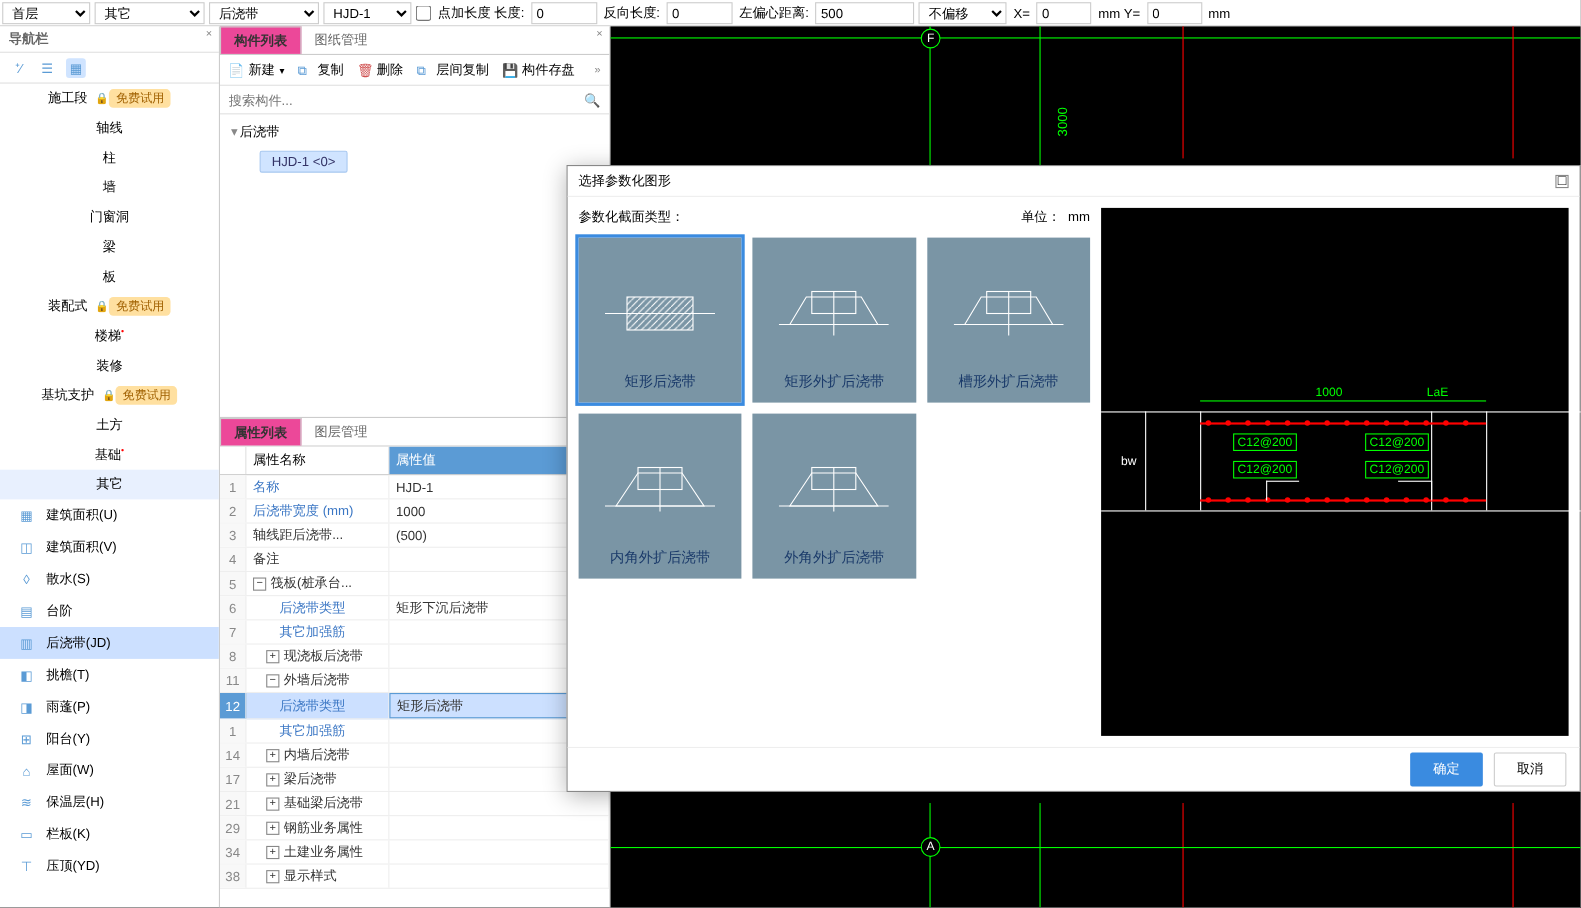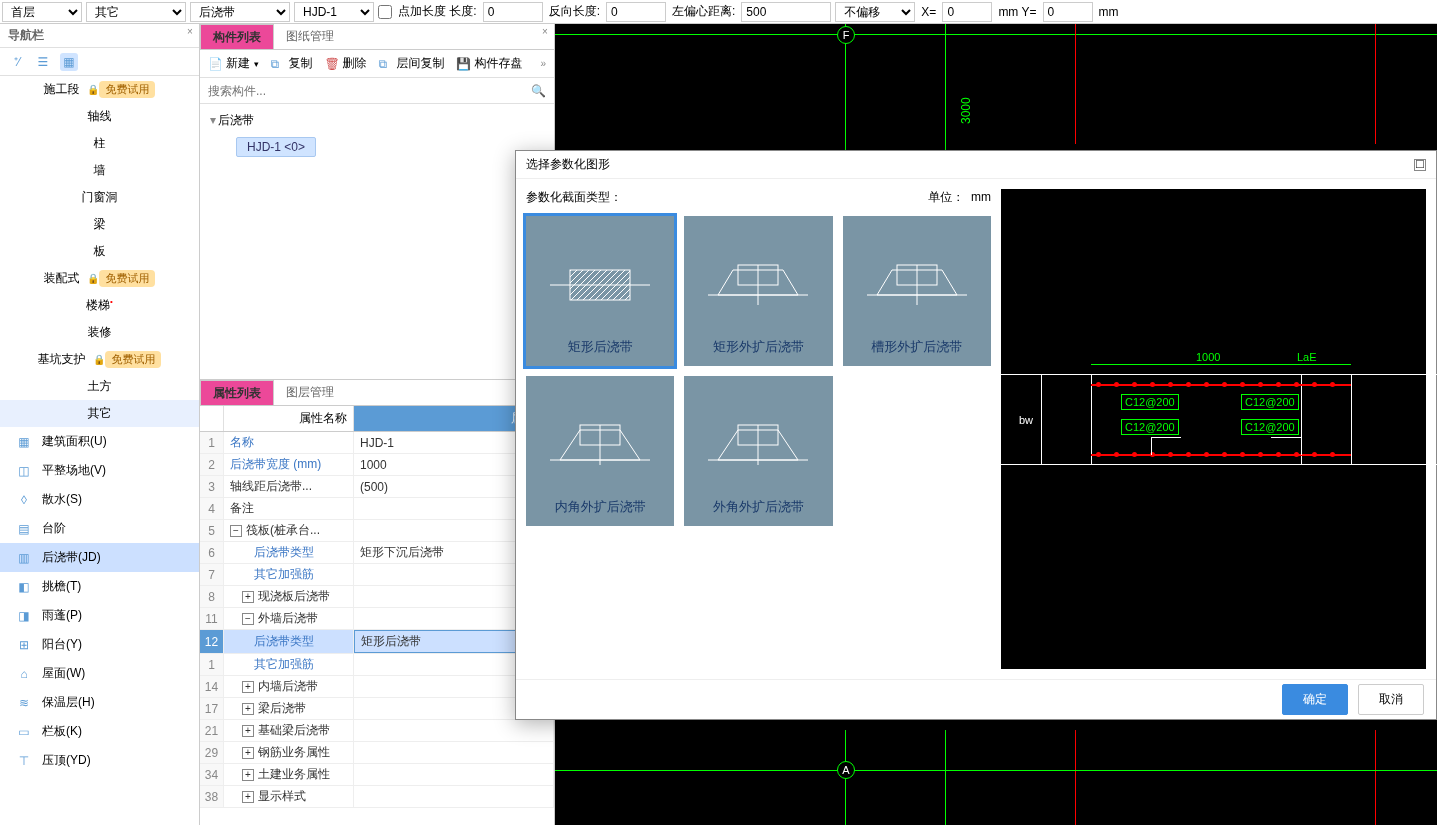--- a/index.html
+++ b/index.html
@@ -50,21 +50,21 @@
 .search-row input { flex: 1; border: none; outline: none; }
 .tree { flex: 0 0 auto; padding: 4px 8px; height: 275px; overflow: auto; }
 .tree-node { padding: 4px 0; }
 .tree-node .caret { display: inline-block; width: 10px; text-align: center; color: #888; }
 .tree-leaf { margin: 4px 0 4px 28px; background: #d0e4ff; border: 1px solid #a8c8f0; padding: 2px 10px; border-radius: 2px; display: inline-block; color: #336; }
 
 
 .prop-panel { border-top: 1px solid #ccc; display: flex; flex-direction: column; flex: 1; }
 .prop-table { flex: 1; overflow: auto; }
 .prop-header { display: grid; grid-template-columns: 24px 130px 1fr; background: #fff; border-bottom: 1px solid #ccc; }
-.prop-header > div { padding: 4px 6px; border-right: 1px solid #e0e0e0; text-align: right; }
+.prop-header > div { padding: 4px 6px; border-right: 1px solid #e0e0e0; text-align: left; }
 .prop-header .val { background: #5b9bd5; color: #fff; }
 .prop-row { display: grid; grid-template-columns: 24px 130px 1fr; border-bottom: 1px solid #eee; min-height: 21px; }
 .prop-row > div { padding: 2px 6px; border-right: 1px solid #eee; display: flex; align-items: center; }
 .prop-row .num { justify-content: center; color: #888; background: #f8f8f8; }
 .prop-row .name { color: #333; }
 .prop-row .name.blue { color: #3a76c4; }
 .prop-row .val { color: #333; }
 .prop-row.sel { background: #cce0ff; }
 .prop-row.sel .num { background: #5b9bd5; color: #fff; }
 .prop-row .exp { display: inline-block; width: 12px; height: 12px; border: 1px solid #888; text-align: center; line-height: 10px; margin-right: 4px; font-size: 10px; }
@@ -171,30 +171,33 @@
         <div class="nav-item">
           <span>装修</span>
         </div>
         <div class="nav-item">
           <span>基坑支护 <span class="lock">🔒</span></span>
           <span class="badge">免费试用</span>
         </div>
         <div class="nav-item">
           <span>土方</span>
         </div>
+        <div class="nav-item">
+          <span>基础<span class="dot">•</span></span>
+        </div>
         <div class="nav-item selected">
           <span>其它</span>
         </div>
         <div class="sub-item">
           <span class="sub-icon">▦</span>
           <span>建筑面积(U)</span>
         </div>
         <div class="sub-item">
           <span class="sub-icon">◫</span>
-          <span>平整场地(V)</span>
+          <span>建筑面积(V)</span>
         </div>
         <div class="sub-item">
           <span class="sub-icon">◊</span>
           <span>散水(S)</span>
         </div>
         <div class="sub-item">
           <span class="sub-icon">▤</span>
           <span>台阶</span>
         </div>
         <div class="sub-item selected">

